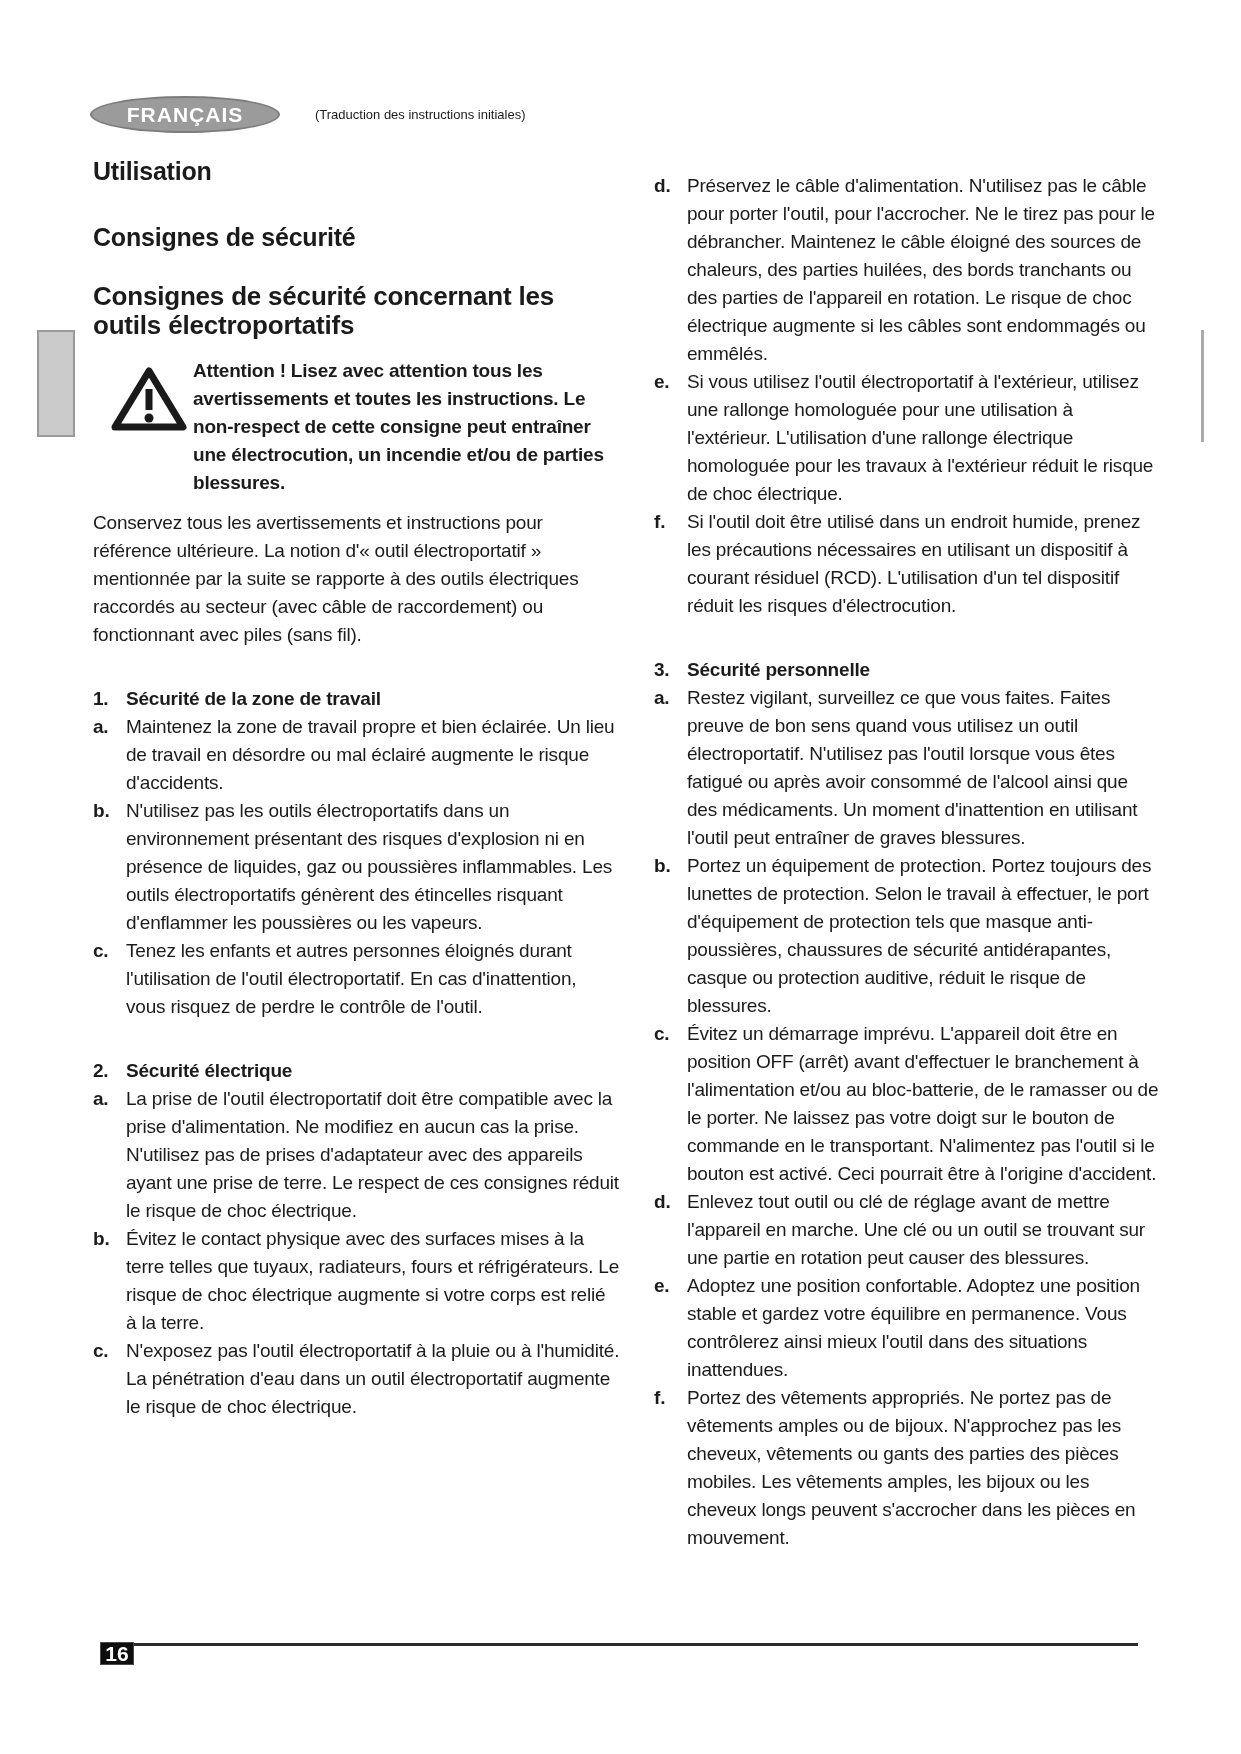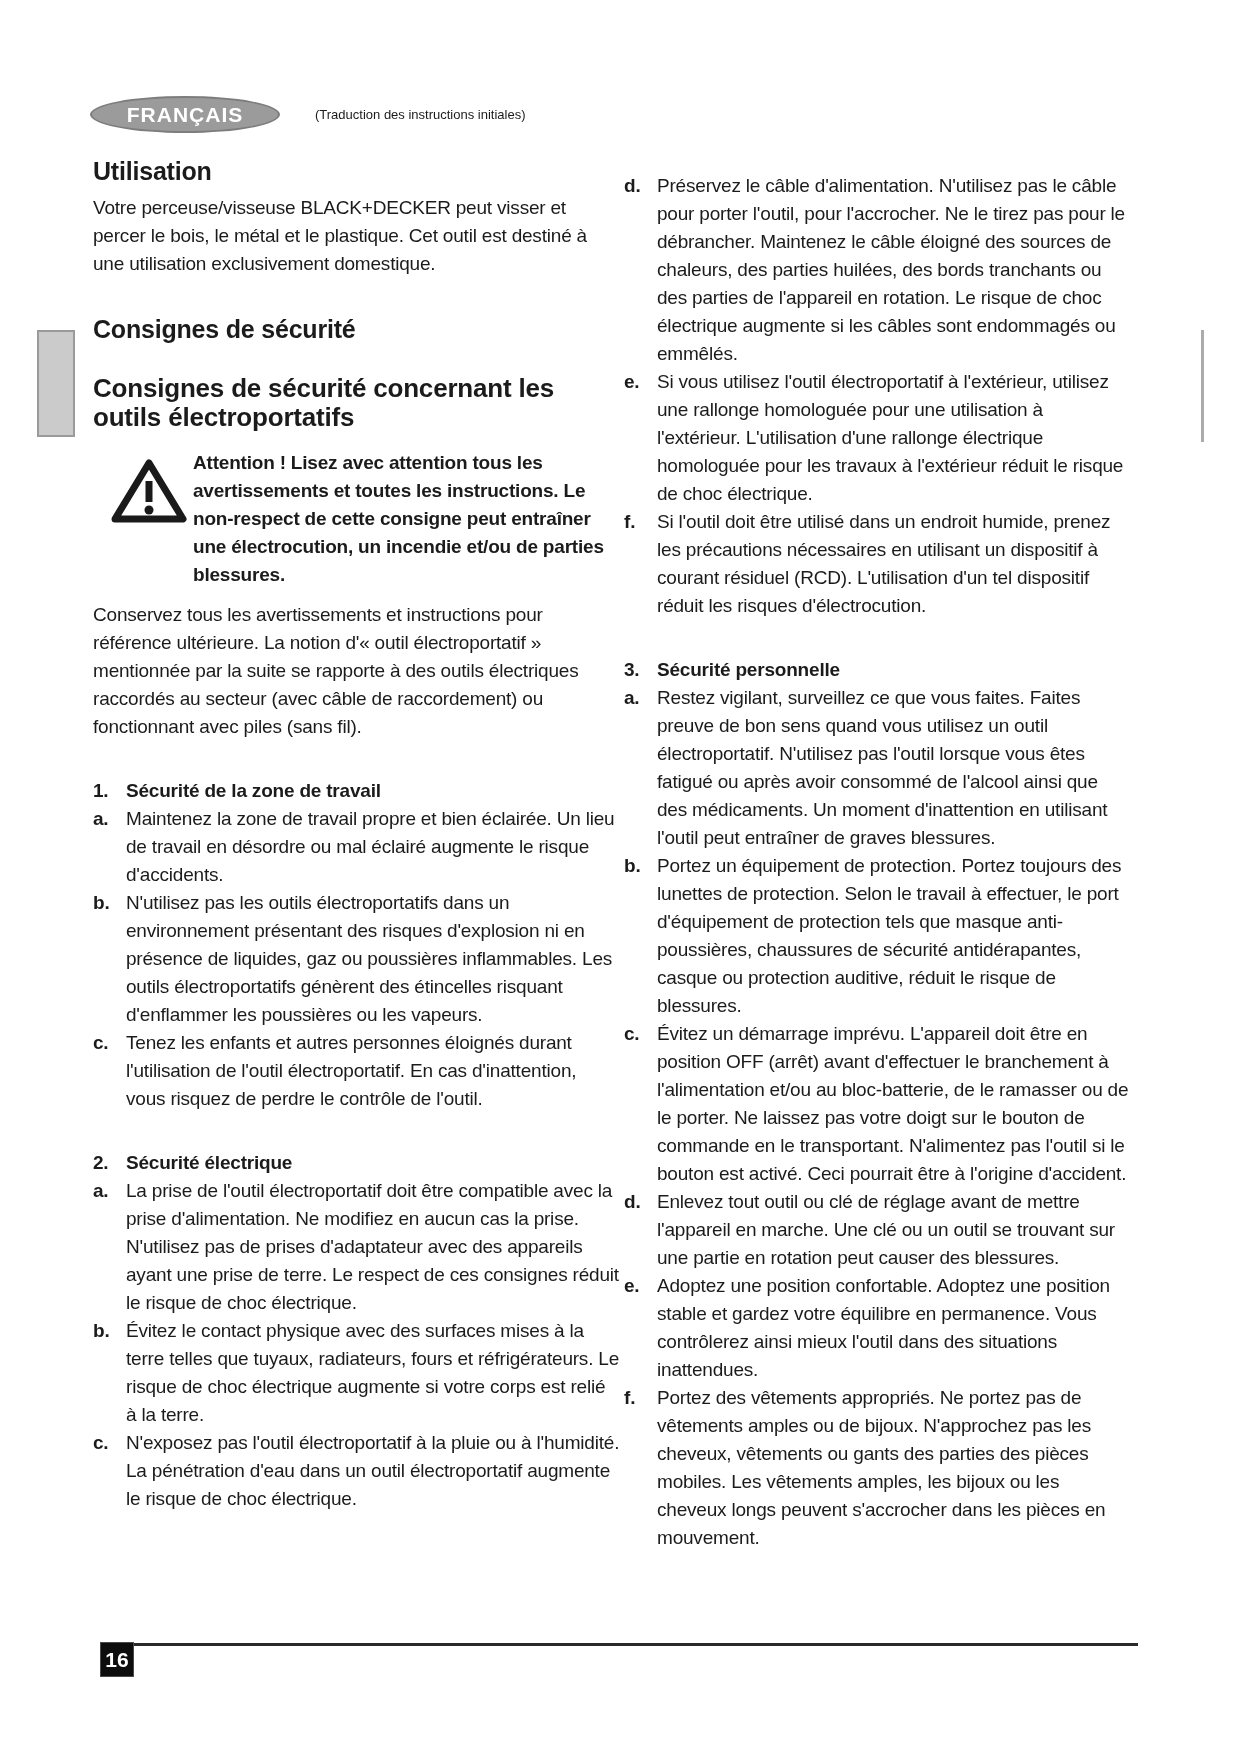--- a/index.html
+++ b/index.html
@@ -8,38 +8,38 @@
     font-family:"Liberation Sans",sans-serif;color:#1b1b1b;overflow:hidden;
   }
   .header{position:absolute;top:96px;left:90px;display:flex;align-items:center;gap:35px;}
   .lang-badge{
     width:190px;height:37px;box-sizing:border-box;
     background:#9b9b9b;border:2px solid #7d7d7d;border-radius:50%;
     display:flex;align-items:center;justify-content:center;
     color:#ffffff;font-weight:bold;font-size:21px;letter-spacing:1px;
   }
   .note{font-size:13px;}
-  .columns{position:absolute;top:134px;left:93px;display:flex;gap:4px;}
+  .columns{position:absolute;top:134px;left:93px;display:flex;gap:34px;}
   .col{font-size:19px;line-height:28px;letter-spacing:-0.2px;}
   .col-left{width:527px;}
   .col-right{width:507px;padding-top:38px;}
   .h1{font-size:25px;line-height:30px;font-weight:bold;margin:22px 0 8px 0;}
   .h1.safety{margin-top:36px;margin-bottom:8px;}
   .h2{font-size:26px;line-height:29px;font-weight:bold;margin:30px 0 0 0;}
   .warning{display:flex;margin-top:17px;}
   .warn-icon-cell{flex:0 0 100px;box-sizing:border-box;padding-left:17px;padding-top:8px;}
   .warning .wtext{flex:1;font-weight:bold;}
   .keep{margin-top:12px;}
   .b{font-weight:normal;}
   .sec-head{position:relative;padding-left:33px;font-weight:bold;margin-top:36px;}
   .item{position:relative;padding-left:33px;}
   .marker{position:absolute;left:0;top:0;font-weight:bold;}
   .rule{position:absolute;left:133px;top:1643px;width:1005px;height:3px;background:#2a2a2a;}
   .pagenum{
-    position:absolute;left:100px;top:1642px;width:34px;height:35px;box-sizing:border-box;
+    position:absolute;left:100px;top:1642px;width:34px;height:23px;box-sizing:border-box;
     background:#0d0d0d;border:1px solid #4a4a4a;color:#fff;
     display:flex;align-items:center;justify-content:center;font-size:21px;font-weight:bold;
   }
   .left-tab{position:absolute;left:37px;top:330px;width:38px;height:107px;box-sizing:border-box;
     background:#cbcbcb;border:2px solid #9a9a9a;}
   .right-tick{position:absolute;left:1201px;top:330px;width:3px;height:112px;background:#ababab;}
 </style>
 </head>
 <body>
 
@@ -50,21 +50,20 @@
 
   <div class="header">
     <div class="lang-badge">FRANÇAIS</div>
     <div class="note">(Traduction des instructions initiales)</div>
   </div>
 
   <div class="columns">
 
     <div class="col col-left">
       <div class="h1">Utilisation</div>
-      <div>Votre perceuse/visseuse BLACK+DECKER peut visser et percer le bois, le métal et le plastique. Cet outil est destiné à une utilisation exclusivement domestique.</div>
 
       <div class="h1 safety">Consignes de sécurité</div>
       <div class="h2">Consignes de sécurité concernant les outils électroportatifs</div>
 
       <div class="warning">
         <div class="warn-icon-cell">
           <svg width="78" height="70" viewBox="0 0 78 70" aria-hidden="true">
             <path d="M39 6 L73 62 L5 62 Z" fill="none" stroke="#1a1a1a" stroke-width="7" stroke-linejoin="round"></path>
             <rect x="35.5" y="24" width="7" height="21" fill="#1a1a1a"></rect>
             <circle cx="39" cy="53" r="4.5" fill="#1a1a1a"></circle>

